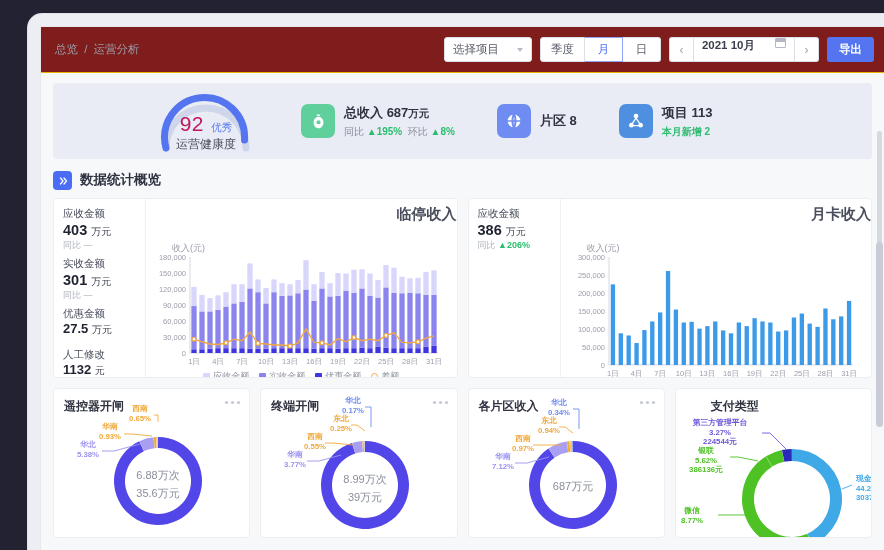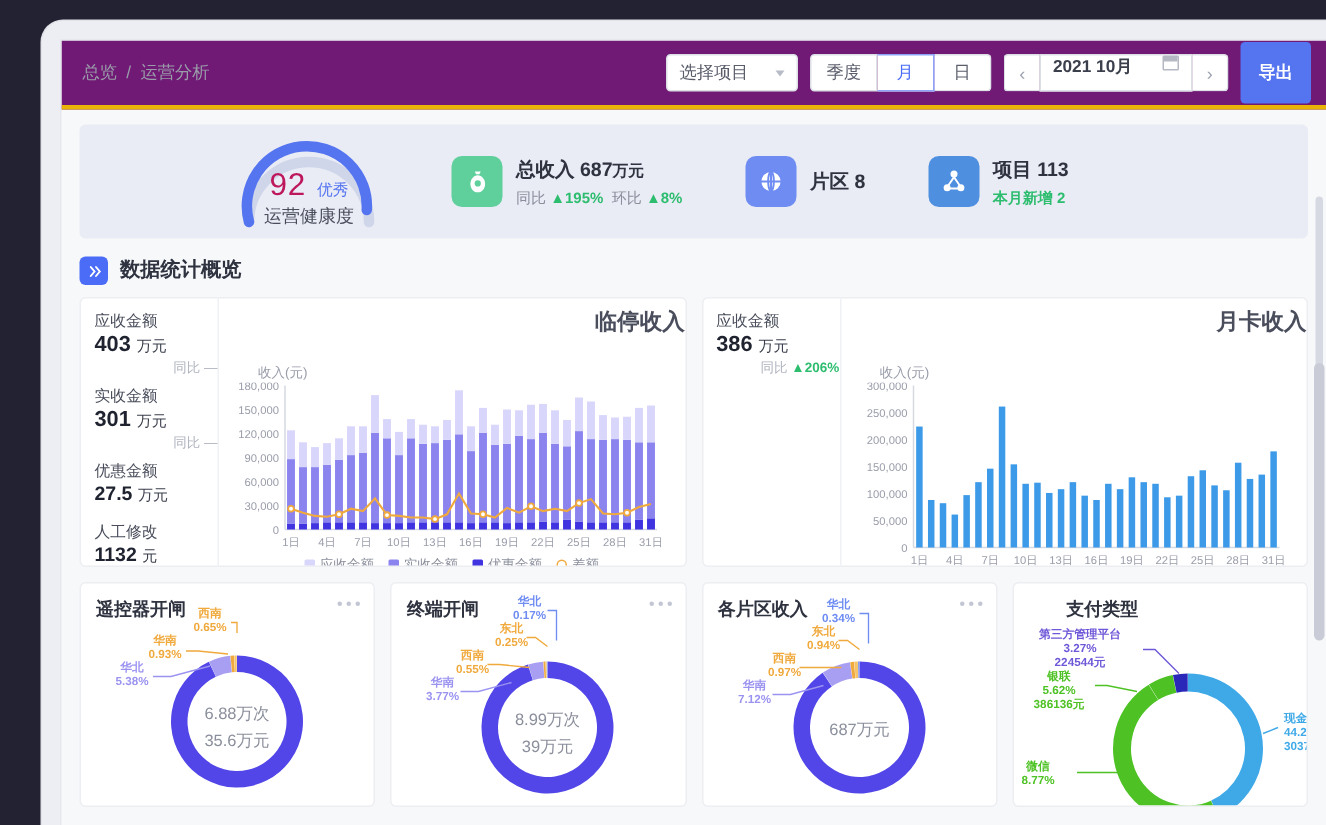--- a/index.html
+++ b/index.html
@@ -25,25 +25,25 @@
     width: 844px; height: 524px;
     background: #f7f8fa;
     border-left: 1px solid #e6e8ee;
     border-top: 1px solid #e6e8ee;
     overflow: hidden;
   }
 
   
   .topbar {
     height: 46px;
-    background: #701a75;
+    background: #7f1d1d;
     display: flex;
     align-items: center;
     padding: 0 10px 0 14px;
-    border-bottom: 3px solid #eab308;
+    border-bottom: 1px solid #eab308;
     position: relative;
   }
   .breadcrumb { font-size: 11.5px; color: #9a9daa; white-space: nowrap; }
   .breadcrumb .sep { margin: 0 3px; }
   .toolbar { margin-left: auto; display: flex; align-items: center; gap: 8px; }
   .select-box {
     display: flex; align-items: center; gap: 18px;
     height: 25px; padding: 0 8px;
     border: 1px solid #dcdfe6; border-radius: 3px;
     background: #fff; font-size: 11.5px; color: #5a5e6b;
@@ -80,21 +80,21 @@
   }
   .cal-icon {
     width: 11px; height: 10px; border: 1.5px solid #b5b9c4; border-radius: 1px;
     position: relative; flex: none;
   }
   .cal-icon::after {
     content: ""; position: absolute; left: 0; right: 0; top: 0; height: 2.5px;
     background: #b5b9c4;
   }
   .export-btn {
-    height: 41px; padding: 0 12px; border-radius: 3px;
+    height: 25px; padding: 0 12px; border-radius: 3px;
     background: #5474f0; color: #fff; font-size: 11.5px; font-weight: bold;
     display: flex; align-items: center; justify-content: center;
     border: none; white-space: nowrap;
   }
 
   
   .kpi-strip {
     margin: 10px 12px 0 12px;
     height: 76px;
     background: #e9ebf5;
@@ -147,21 +147,21 @@
 
   .chart-card { flex: 1; height: 180px; display: flex; overflow: hidden; }
   .stats-pane {
     width: 92px; flex: none; padding: 8px 0 0 9px;
     border-right: 1px solid #f0f1f5;
   }
   .stat { margin-bottom: 5px; }
   .stat-label { font-size: 10.5px; color: #4a4e5c; }
   .stat-value { font-size: 14.5px; color: #1f2330; font-weight: bold; line-height: 1.25; }
   .stat-value .u { font-size: 10px; font-weight: normal; color: #3a3e4b; }
-  .stat-sub { font-size: 9px; color: #b0b4bf; text-align: right; }
+  .stat-sub { font-size: 9px; color: #b0b4bf; }
   .stat-sub .up { color: #2dbd6e; font-weight: bold; }
   .stat-gap { height: 5px; }
 
   .plot-pane { flex: 1; position: relative; padding-top: 6px; min-width: 0; }
   .plot-title {
     text-align: right; font-size: 15px; color: #4a4e5c; font-weight: bold;
     margin-bottom: 18px;
   }
   .axis-name { font-size: 9px; color: #9a9daa; margin-left: 26px; }
   .plot-area { position: relative; }

